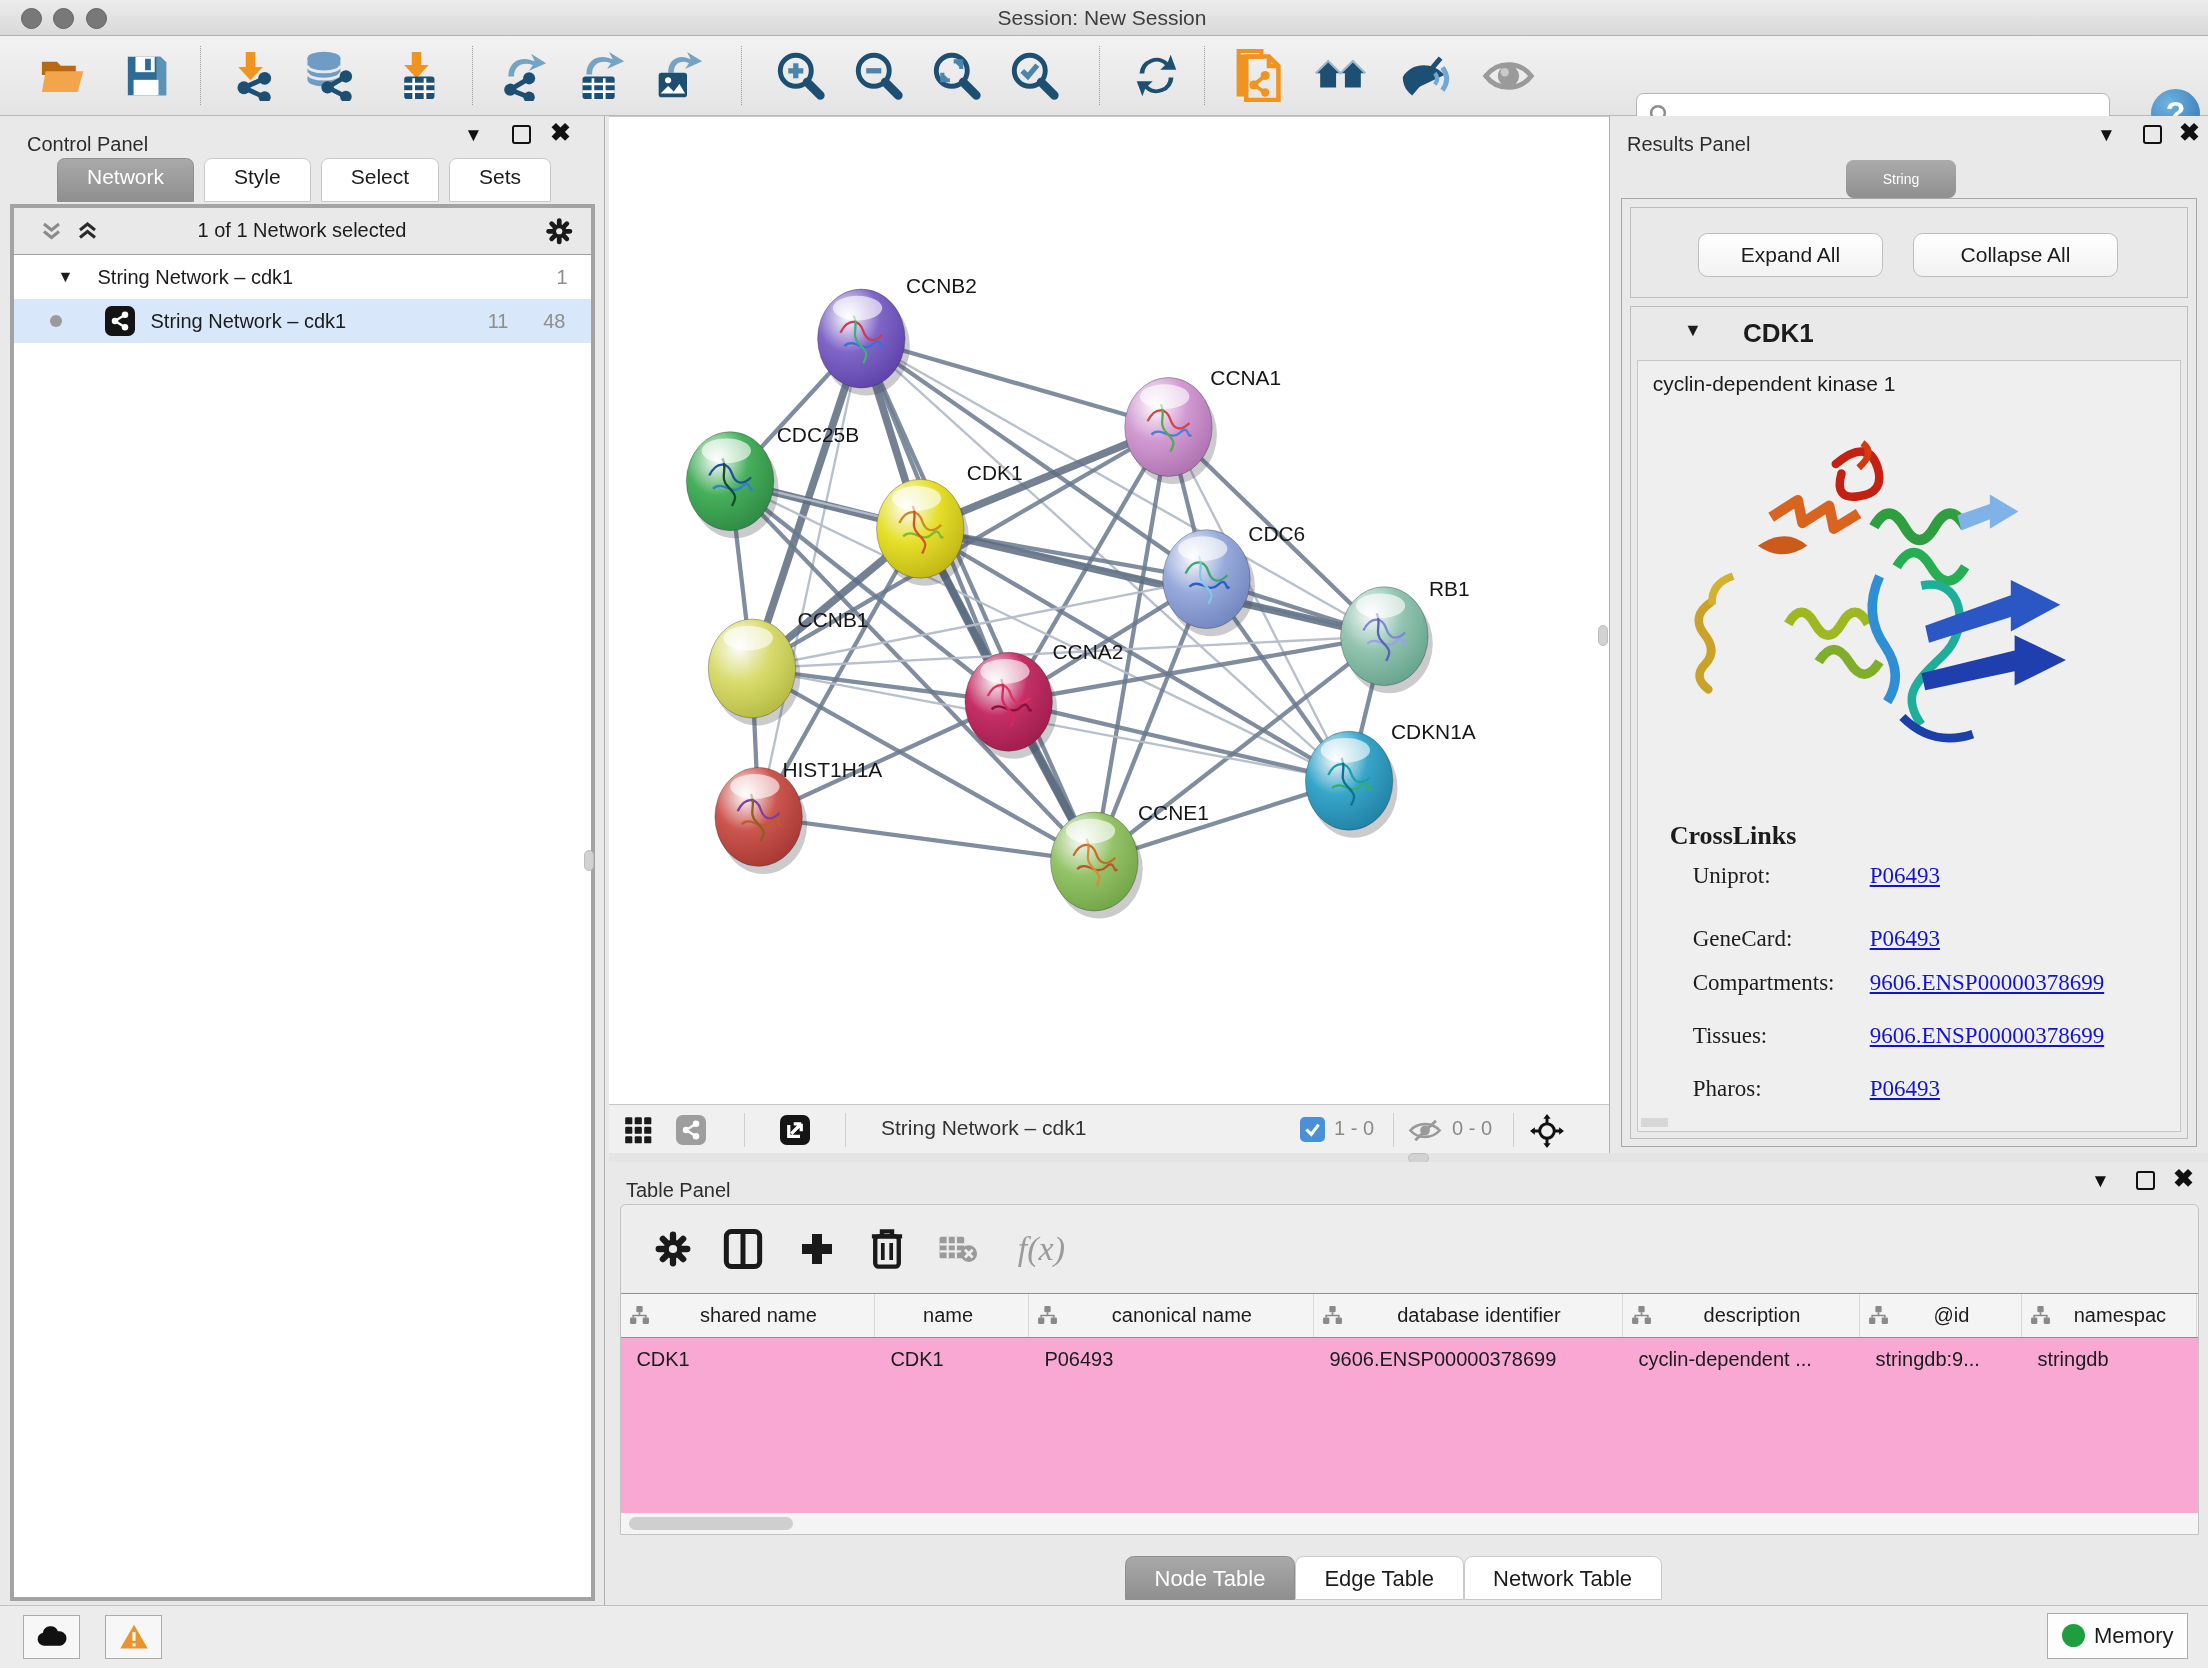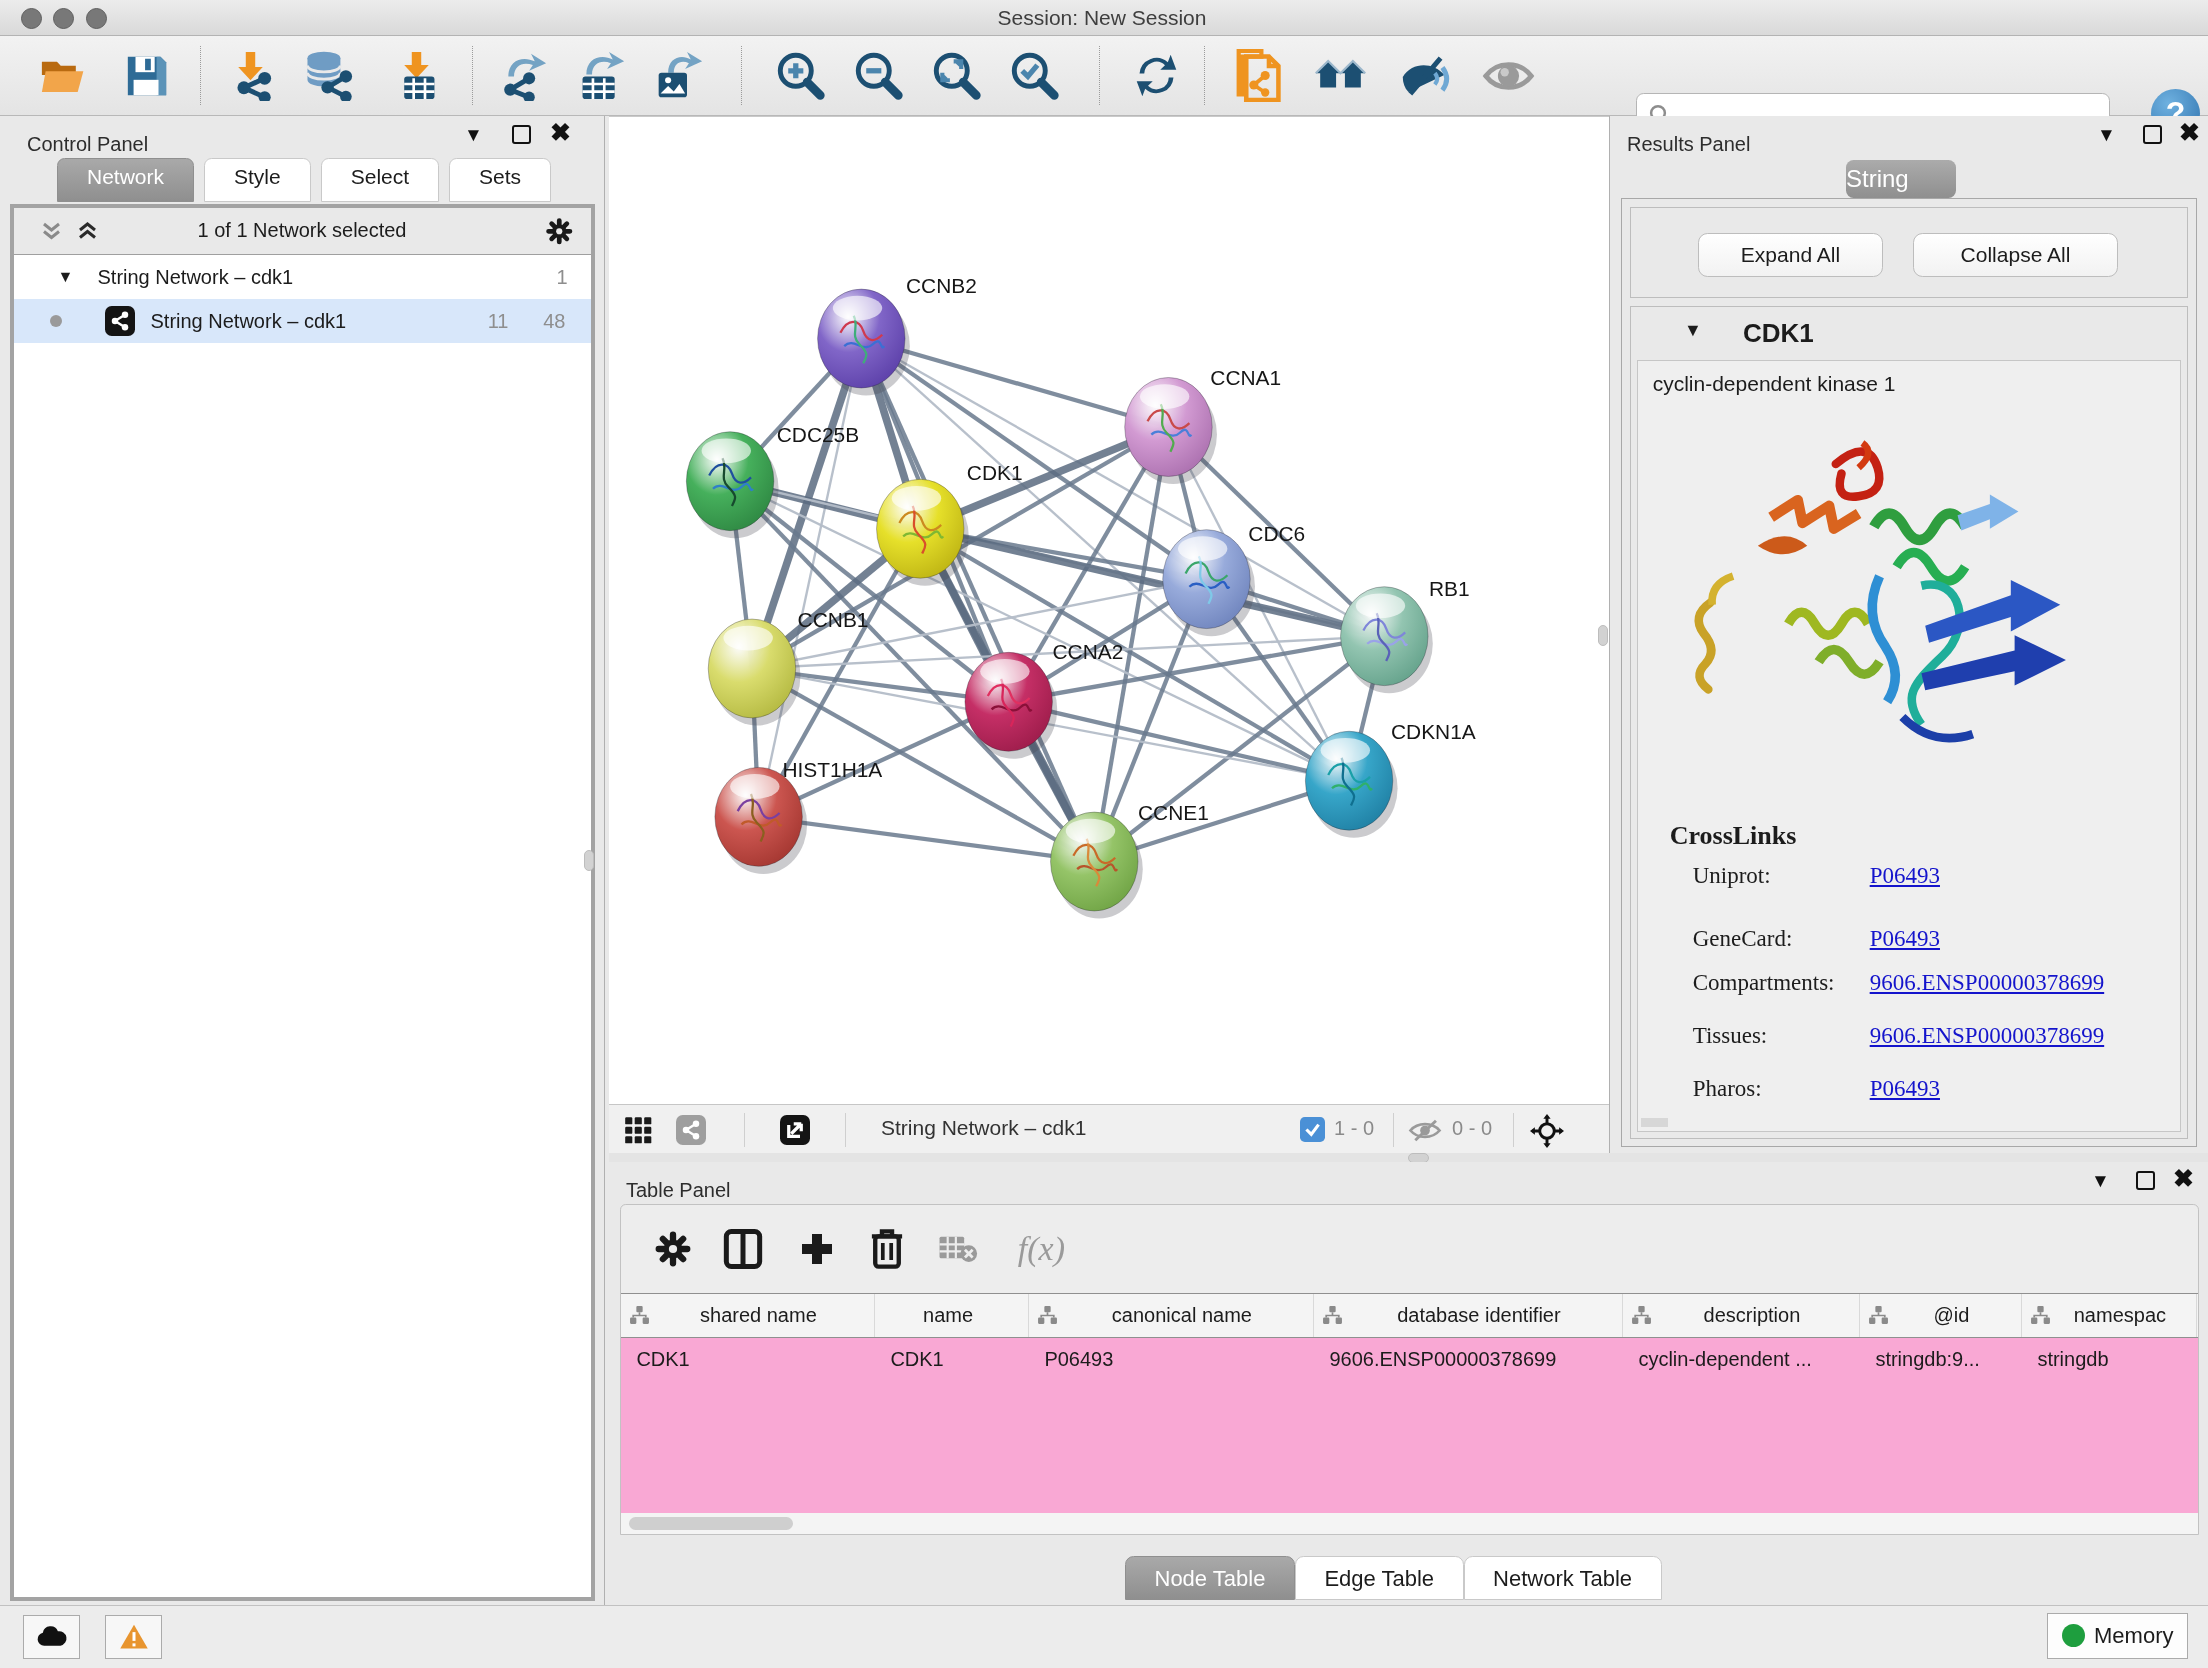--- a/index.html
+++ b/index.html
@@ -69,21 +69,21 @@
     background:#4a90d6; display:flex; align-items:center; justify-content:center; }
   .grip { position:absolute; width:9.5px; height:21px; border-radius:5.7px;
     background:#d2d2d2; border:1px solid #bdbdbd; }
   .grip.h { width:21px; height:9.5px; }
 
   
   .results-panel { position:absolute; left:1609px; top:116px; width:599px; height:1037px;
     background:#e9e9e9; border-left:1px solid #b0b0b0; }
   .rp-tab { position:absolute; left:236px; top:44px; width:110px; height:38px;
     background:linear-gradient(#ababab,#8f8f8f); border-radius:7.6px; color:#fff;
-    text-align:left; font-size:24px; line-height:38px; z-index:2; }
+    text-align:center; font-size:14px; line-height:38px; z-index:2; }
   .rp-outer { position:absolute; left:11.4px; right:11.4px; top:82px; bottom:5.7px;
     border:1px solid #a8a8a8; background:#e9e9e9; }
   .rp-buttons { position:absolute; left:7.6px; right:7.6px; top:7.6px; height:91px;
     border:1px solid #bdbdbd; }
   .rp-btn { position:absolute; top:25px; height:44px; background:linear-gradient(#ffffff,#f2f2f2);
     border:1px solid #bdbdbd; border-radius:9.5px; font-size:21px; text-align:center; line-height:42px; }
   .rp-section { position:absolute; left:7.6px; right:7.6px; top:107px; bottom:7.6px; border:1px solid #bdbdbd; }
   .rp-sec-header { position:relative; height:53px; }
   .rp-gene { position:absolute; left:112px; top:11.4px; font-size:26px; font-weight:bold; }
   .rp-content { position:absolute; left:5.7px; right:5.7px; top:53px; bottom:5.7px;

